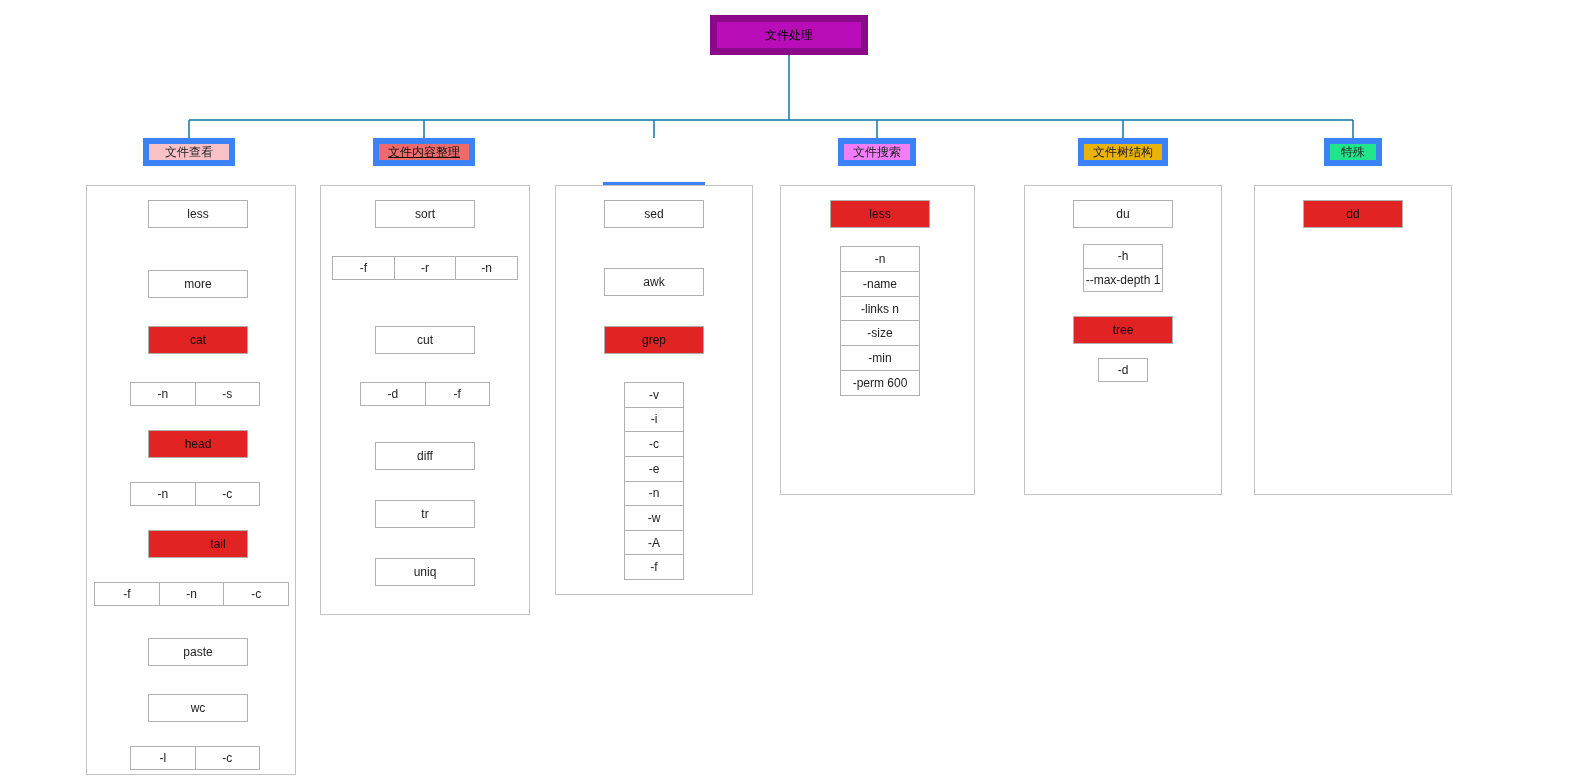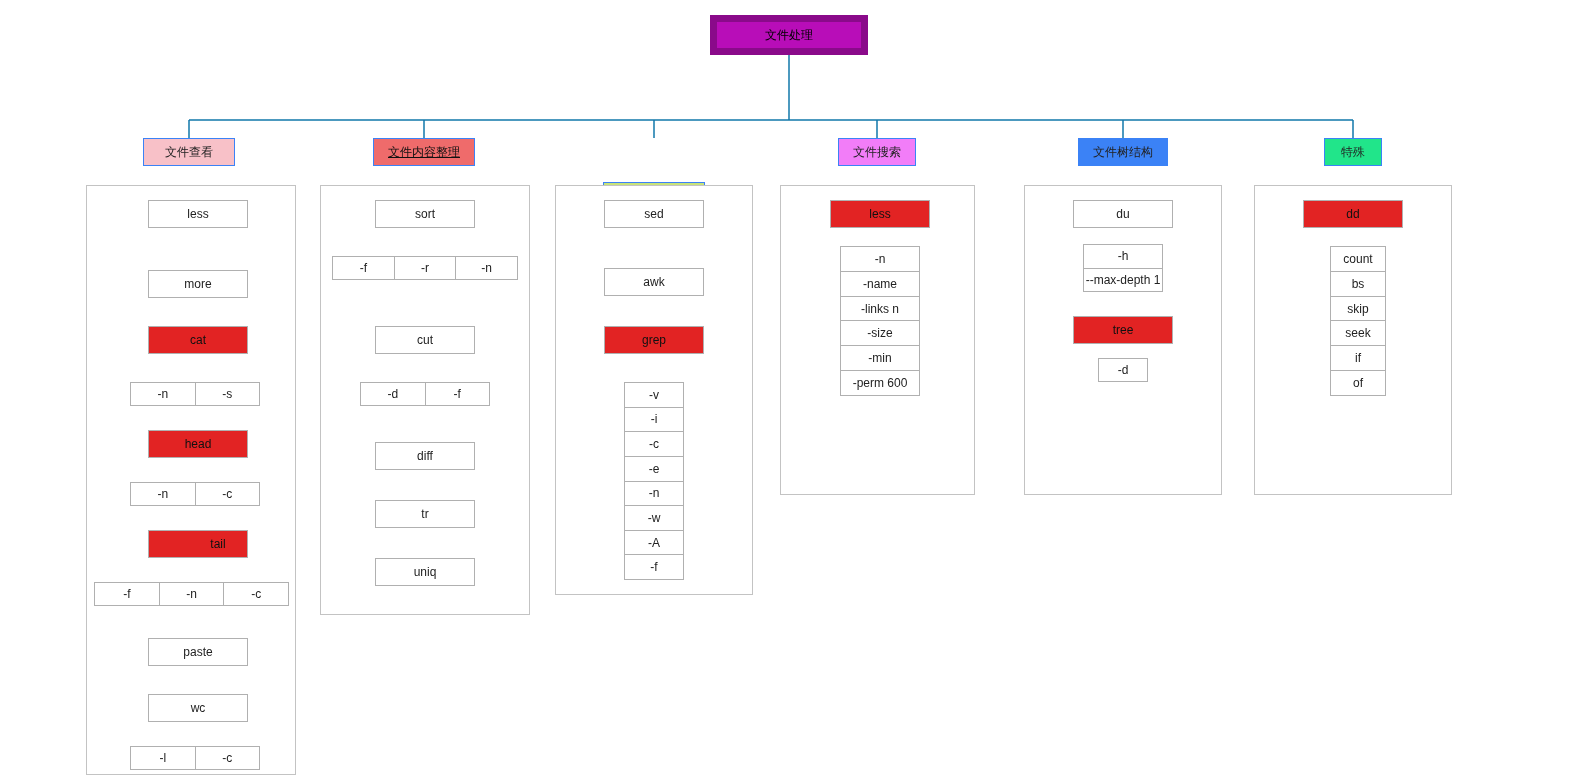--- a/index.html
+++ b/index.html
@@ -1,25 +1,25 @@
 <!DOCTYPE html>
 <html><head>
 <meta charset="utf-8">
 <style>
   html,body{margin:0;padding:0;background:#fff;font-family:Arial,"Microsoft YaHei",sans-serif;font-size:12px;color:#222;}
   .canvas{position:relative;width:1578px;height:777px;}
 
   .node{position:absolute;display:flex;align-items:center;justify-content:center;border:7px solid #84cc16;box-sizing:border-box;text-align:center;}
   .root{background:#b80db8;color:#000;border-color:#8a0a8a;}
-  .cat{border:1px solid #3b82f6;}
+  .cat{border:6px solid #3b82f6;}
   .pink{background:#f8c1c8;}
   .coral{background:#ef6b6b;color:#111;}
   .yellowgreen{background:#c7e37a;}
   .magenta{background:#f27df8;}
-  .cyan{background:#3b82f6;}
+  .cyan{background:#eab308;}
   .green{background:#21e58a;}
 
   .colbox{position:absolute;border:1px solid #c3c3c3;background:#fff;box-sizing:border-box;}
 
   .cmd{position:absolute;display:flex;align-items:center;justify-content:center;border:1px solid #b0b0b0;background:#fff;box-sizing:border-box;}
   .cmd.red{background:#e22323;color:#111;}
 
   .opts{position:absolute;display:flex;box-sizing:border-box;}
   .opts.horiz .opt{flex:1;border:1px solid #b0b0b0;display:flex;align-items:center;justify-content:center;height:100%;margin-left:-1px;background:#fff;}
   .opts.horiz .opt:first-child{margin-left:0;}
@@ -188,22 +188,14 @@
     </div>
   <div class="opts vert" style="left:1098px;top:358px;width:50px;height:24px;">
     <div class="opt">-d</div>
   </div>
 
   <div class="colbox" style="left:1254px;top:185px;width:198px;height:310px;"></div>
 
   <div class="cmd red" style="left:1303px;top:200px;width:100px;height:28px;">
       <span>dd</span>
     </div>
-  <div class="opts vert" style="left:1330px;top:246px;width:56px;height:150px;">
-    <div class="opt">count</div>
-    <div class="opt">bs</div>
-    <div class="opt">skip</div>
-    <div class="opt">seek</div>
-    <div class="opt">if</div>
-    <div class="opt">of</div>
-  </div>
 
 </div>
 
 </body></html>

